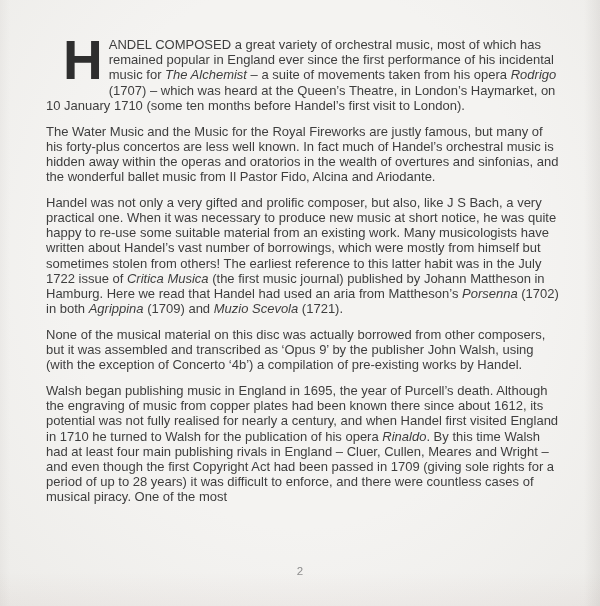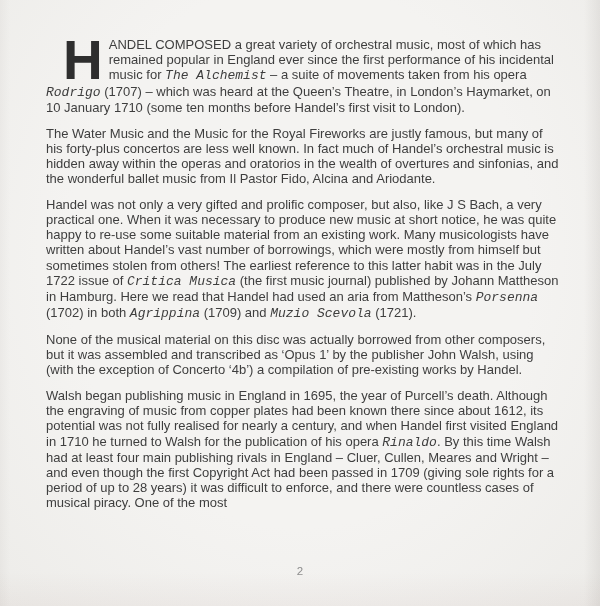--- a/index.html
+++ b/index.html
@@ -33,21 +33,20 @@
     color: #3e3e3e;
     font-size: 13px;
     line-height: 15.2px;
     text-align: left;
   }
   .para {
     margin: 0 0 10.5px 0;
   }
   .para em {
     font-style: italic;
-    font-family: Liberation Mono, monospace;
   }
   .dropcap {
     float: left;
     height: 44px;
     margin: 2px 7px 0 17px;
     font-size: 55px;
     line-height: 42px;
     font-weight: bold;
     color: #2e2e2e;
     letter-spacing: -1px;
@@ -63,17 +62,17 @@
   }
 </style>
 </head>
 <body>
 
 <div class="page">
   <div class="text-block">
       <p class="para"><span class="dropcap">H</span><span>ANDEL COMPOSED a great variety of orchestral music, most of which has remained popular in England ever since the first performance of his incidental music for </span><em>The Alchemist</em><span> – a suite of movements taken from his opera </span><em>Rodrigo</em><span> (1707) – which was heard at the Queen’s Theatre, in London’s Haymarket, on 10 January 1710 (some ten months before Handel’s first visit to London).</span></p>
       <p class="para"><span>The Water Music and the Music for the Royal Fireworks are justly famous, but many of his forty-plus concertos are less well known. In fact much of Handel’s orchestral music is hidden away within the operas and oratorios in the wealth of overtures and sinfonias, and the wonderful ballet music from Il Pastor Fido, Alcina and Ariodante.</span></p>
       <p class="para"><span>Handel was not only a very gifted and prolific composer, but also, like J S Bach, a very practical one. When it was necessary to produce new music at short notice, he was quite happy to re-use some suitable material from an existing work. Many musicologists have written about Handel’s vast number of borrowings, which were mostly from himself but sometimes stolen from others! The earliest reference to this latter habit was in the July 1722 issue of </span><em>Critica Musica</em><span> (the first music journal) published by Johann Mattheson in Hamburg. Here we read that Handel had used an aria from Mattheson’s </span><em>Porsenna</em><span> (1702) in both </span><em>Agrippina</em><span> (1709) and </span><em>Muzio Scevola</em><span> (1721).</span></p>
-      <p class="para"><span>None of the musical material on this disc was actually borrowed from other composers, but it was assembled and transcribed as ‘Opus 1’ by the publisher John Walsh, using (with the exception of Concerto ‘4b’) a compilation of pre-existing works by Handel.</span></p>
+      <p class="para"><span>None of the musical material on this disc was actually borrowed from other composers, but it was assembled and transcribed as ‘Opus 9’ by the publisher John Walsh, using (with the exception of Concerto ‘4b’) a compilation of pre-existing works by Handel.</span></p>
       <p class="para"><span>Walsh began publishing music in England in 1695, the year of Purcell’s death. Although the engraving of music from copper plates had been known there since about 1612, its potential was not fully realised for nearly a century, and when Handel first visited England in 1710 he turned to Walsh for the publication of his opera </span><em>Rinaldo</em><span>. By this time Walsh had at least four main publishing rivals in England – Cluer, Cullen, Meares and Wright – and even though the first Copyright Act had been passed in 1709 (giving sole rights for a period of up to 28 years) it was difficult to enforce, and there were countless cases of musical piracy. One of the most</span></p>
     </div>
   <div class="page-number">2</div>
 </div>
 
 </body></html>

